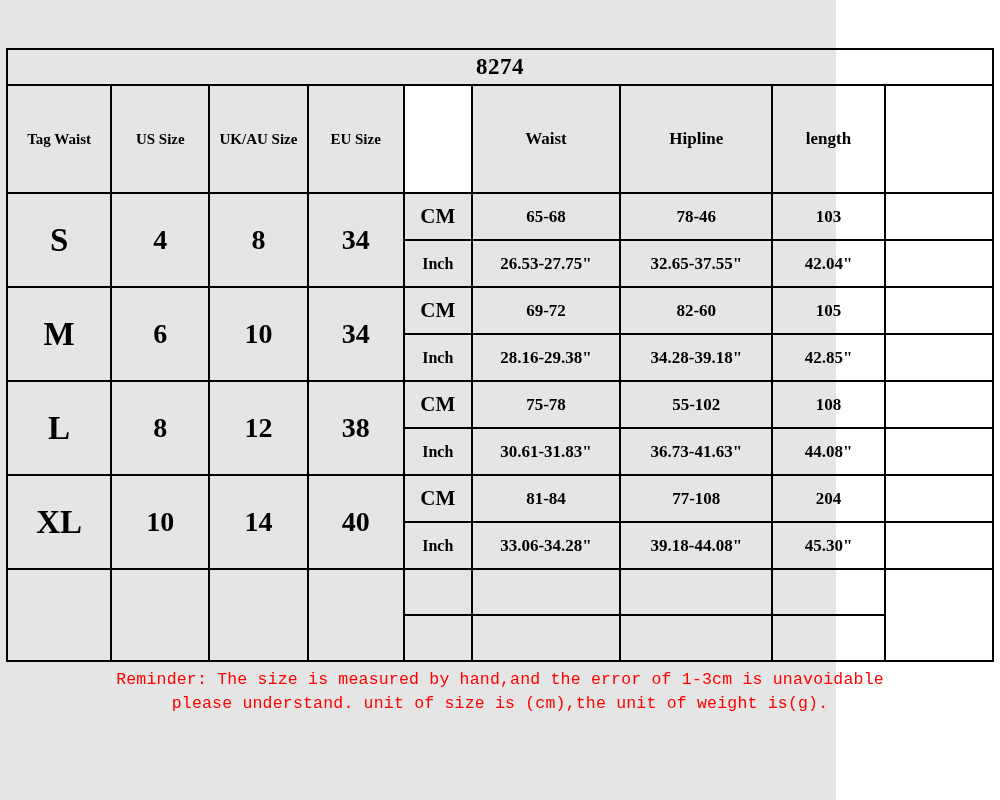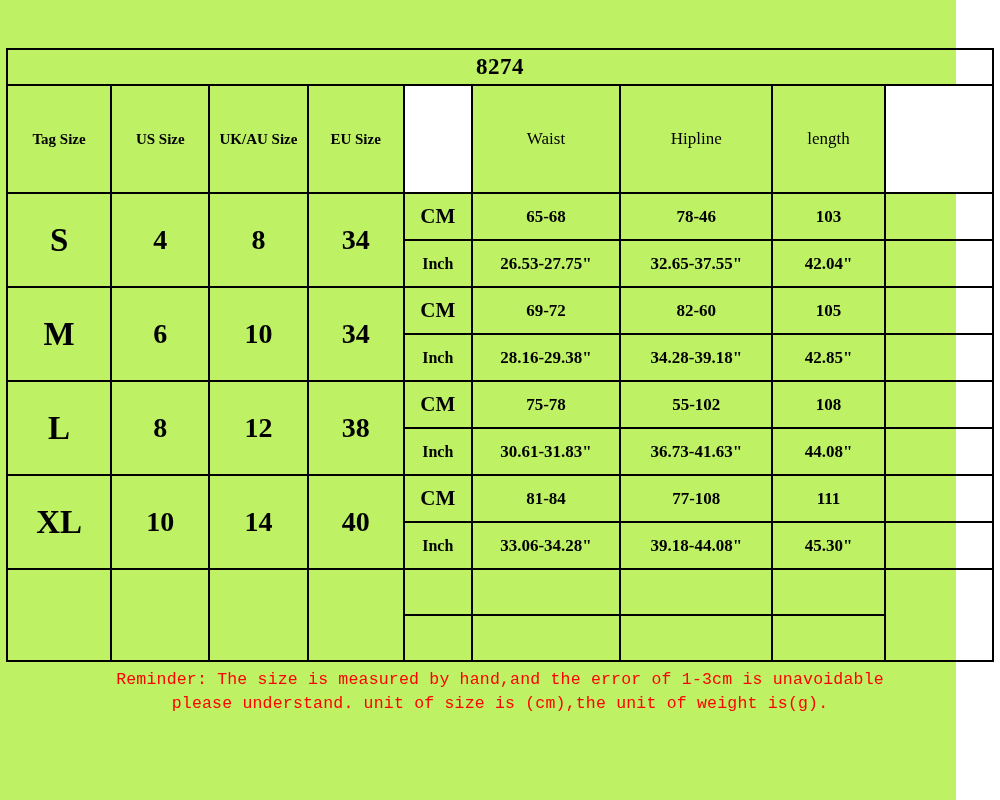--- a/index.html
+++ b/index.html
@@ -9,23 +9,23 @@
   }
   body {
     width: 1000px;
     height: 800px;
     font-family: "Liberation Serif", serif;
     color: #000000;
     overflow: hidden;
   }
   .sheet {
     position: relative;
-    width: 956px;
+    width: 836px;
     height: 800px;
-    background: #bef264;
+    background: #e5e5e5;
   }
   table.size-chart {
     position: absolute;
     left: 6px;
     top: 48px;
     width: 988px;
     border-collapse: collapse;
     table-layout: fixed;
   }
   table.size-chart td {
@@ -47,21 +47,21 @@
   .hdr-row td {
     height: 106px;
   }
   .hdr-small {
     font-size: 15px;
     font-weight: 700;
     line-height: 1.25;
   }
   .hdr-med {
     font-size: 17px;
-    font-weight: 400;
+    font-weight: 700;
   }
   .hdr-blank {
     background: #ffffff;
   }
   
   .size-label {
     font-size: 33px;
     font-weight: 700;
   }
   .num-label {
@@ -125,21 +125,21 @@
       <col style="width:112px">
       <col style="width:108px">
     </colgroup>
     <tbody>
 
       <tr>
         <td class="title-cell" colspan="9">8274</td>
       </tr>
 
       <tr class="hdr-row">
-        <td class="hdr-small">Tag Size</td>
+        <td class="hdr-small">Tag Waist</td>
         <td class="hdr-small">US Size</td>
         <td class="hdr-small">UK/AU Size</td>
         <td class="hdr-small">EU Size</td>
         <td class="hdr-blank"></td>
         <td class="hdr-med">Waist</td>
         <td class="hdr-med">Hipline</td>
         <td class="hdr-med">length</td>
         <td class="hdr-blank"></td>
       </tr>
 
@@ -204,21 +204,21 @@
       </tr>
 
       <tr>
         <td class="size-label" rowspan="2">XL</td>
         <td class="num-label" rowspan="2">10</td>
         <td class="num-label" rowspan="2">14</td>
         <td class="num-label" rowspan="2">40</td>
         <td class="unit-cm">CM</td>
         <td class="val-cm">81-84</td>
         <td class="val-cm">77-108</td>
-        <td class="val-cm">111</td>
+        <td class="val-cm">204</td>
         <td class="val-cm"></td>
       </tr>
 
       <tr>
         <td class="unit-inch">Inch</td>
         <td class="val-inch">33.06-34.28"</td>
         <td class="val-inch">39.18-44.08"</td>
         <td class="val-inch">45.30"</td>
         <td class="val-inch"></td>
       </tr>

